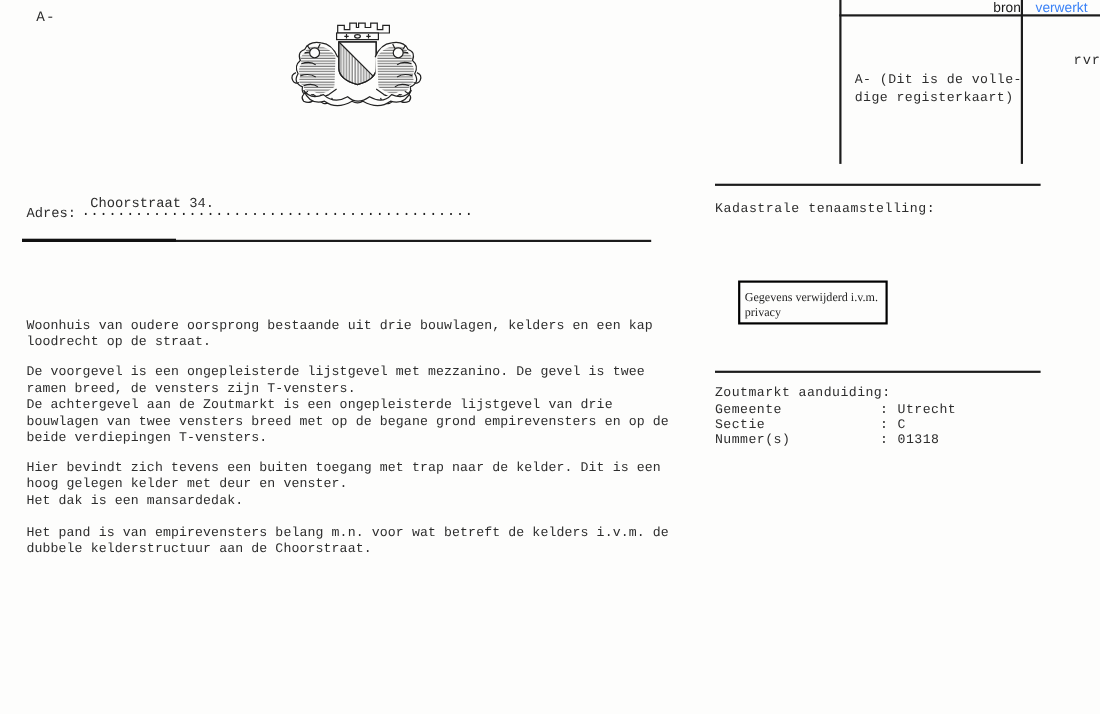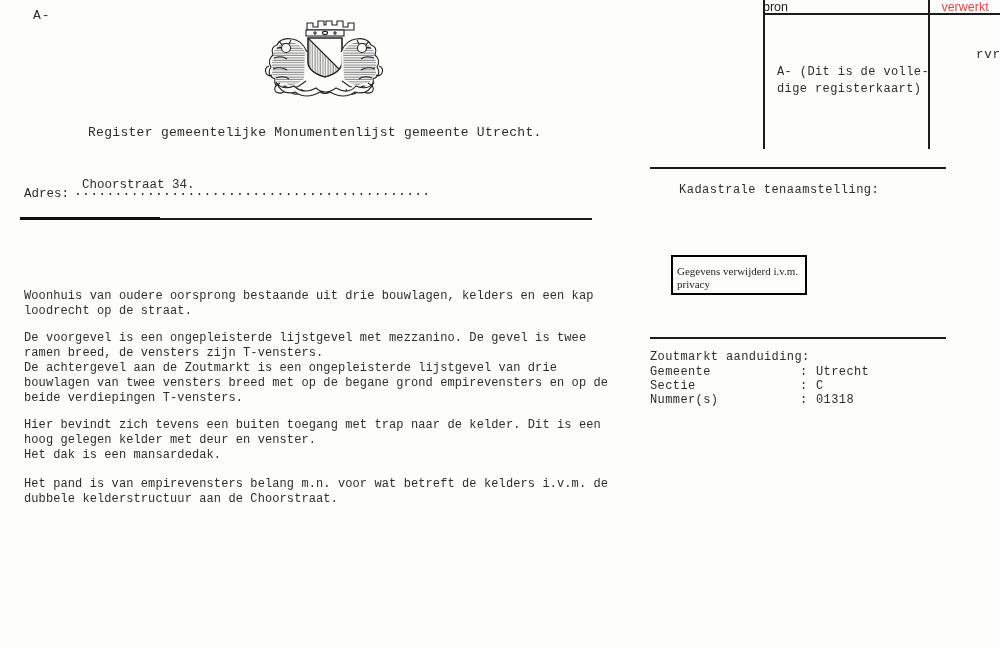--- a/index.html
+++ b/index.html
@@ -34,29 +34,29 @@
   .para-1{left:24px;top:252px;}
   .para-2{left:24px;top:294px;}
   .para-3{left:24px;top:381px;}
   .para-4{left:24px;top:440px;}
 
   .vline{background:#1c1c1c;width:2px;}
   .vline-left{left:763px;top:0;height:149px;}
   .vline-mid{left:928px;top:0;height:149px;}
   .header-sep{left:763px;top:13px;width:237px;}
 
-  .bron-header{left:763px;top:0px;width:165px;text-align:left;font-size:12.5px;color:#1a1a1a;}
-  .verwerkt-header{left:930px;top:0px;width:70px;text-align:center;font-size:12.5px;color:#ef4444;}
+  .bron-header{left:763px;top:0px;width:165px;text-align:right;font-size:12.5px;color:#1a1a1a;}
+  .verwerkt-header{left:930px;top:0px;width:70px;text-align:center;font-size:12.5px;color:#3b82f6;}
   .bron-value{left:777px;top:27px;font-size:12px;line-height:17px;letter-spacing:0.4px;}
   .verwerkt-value{left:932px;top:48px;font-size:12.5px;letter-spacing:0.8px;margin-left:44px;}
 
   .rule-right-1{left:650px;top:167px;width:296px;}
   .rule-right-2{left:650px;top:337px;width:296px;}
 
-  .tenaamstelling{left:650px;top:183px;font-size:12px;letter-spacing:0.5px;margin-left:29px;}
+  .tenaamstelling{left:650px;top:183px;font-size:12px;letter-spacing:0.5px;}
   .privacy-box{
     left:671px;top:218px;width:124px;
     border:2px solid #000;
     padding:8px 4px 2px 4px;
     font-size:11px;line-height:13px;color:#1f1f1f;
     background:#fdfdfc;
   }
   .aanduiding{left:650px;top:350px;font-size:12px;letter-spacing:0.4px;}
   .kad-row{font-size:12px;letter-spacing:0.4px;height:14px;width:340px;}
   .kad-row .lbl{position:absolute;left:0;top:0;}
@@ -106,21 +106,20 @@
       <path class="ln" d="M46,20 L77,51"></path>
       <path class="ln" d="M46,20 H80 V44 Q80,54 63,59 Q46,54 46,44 Z"></path>
 
       <use href="#lion" x="0" y="10"></use>
       <use href="#lion" x="0" y="10" transform="translate(124,0) scale(-1,1)"></use>
 
       <path class="lnf" d="M14,64 Q20,73 32,68 Q42,77 54,70 Q63,78 74,70 Q86,77 94,68 Q106,73 112,64 Q106,78 93,74 Q82,82 68,74 Q63,77 58,74 Q44,82 33,74 Q20,78 14,64 Z"></path>
     </svg>
   </div>
 
-  <div class="abs mono doc-title">Register gemeentelijke Monumentenlijst gemeente Utrecht.</div>
 
   <div class="abs mono adres-label">Adres:</div>
   <div class="abs mono adres-dots">............................................</div>
   <div class="abs mono adres-value">Choorstraat 34.</div>
 
   <div class="abs rule rule-left-main">
       <span class="dark-seg"></span>
     </div>
 
   <div class="abs mono prelines para para-1">Woonhuis van oudere oorsprong bestaande uit drie bouwlagen, kelders en een kap

